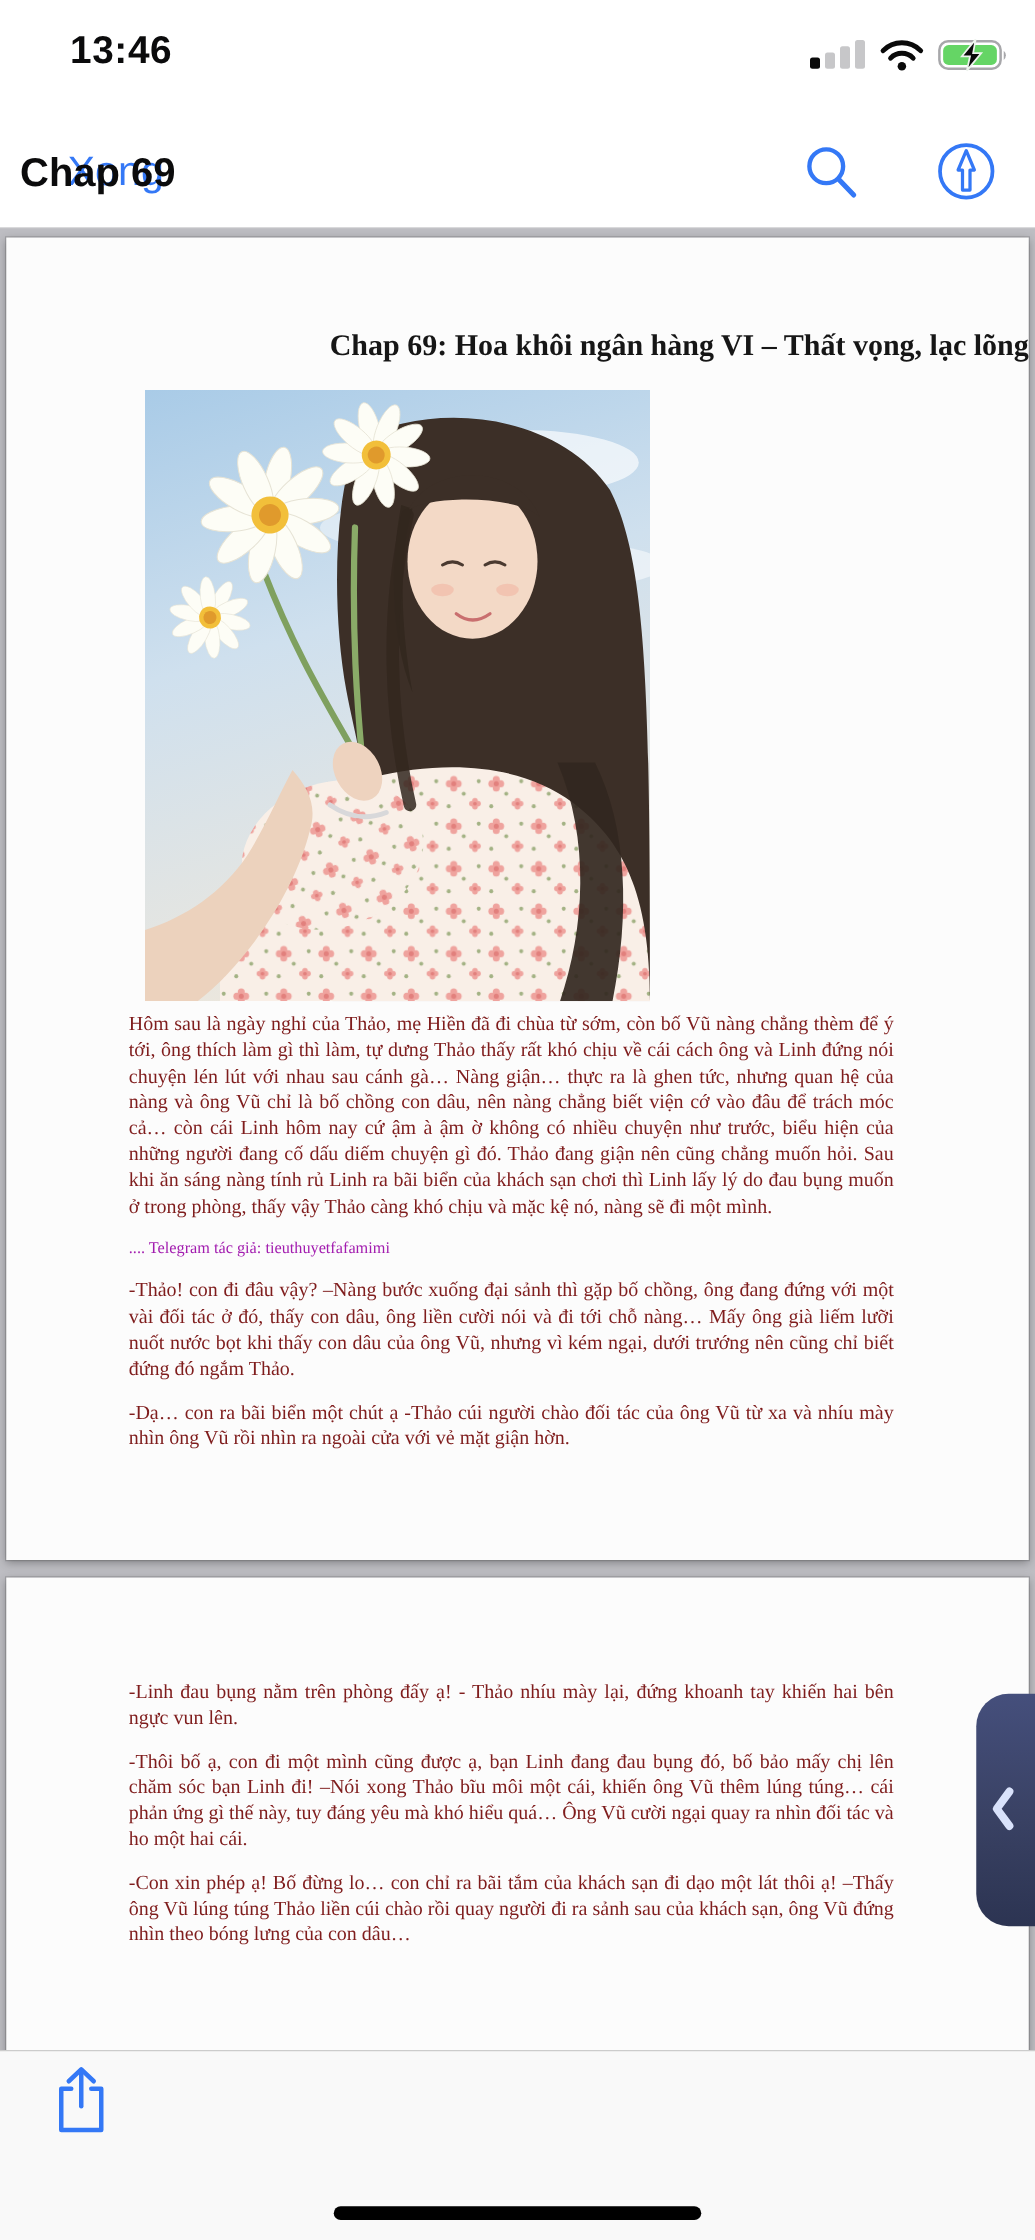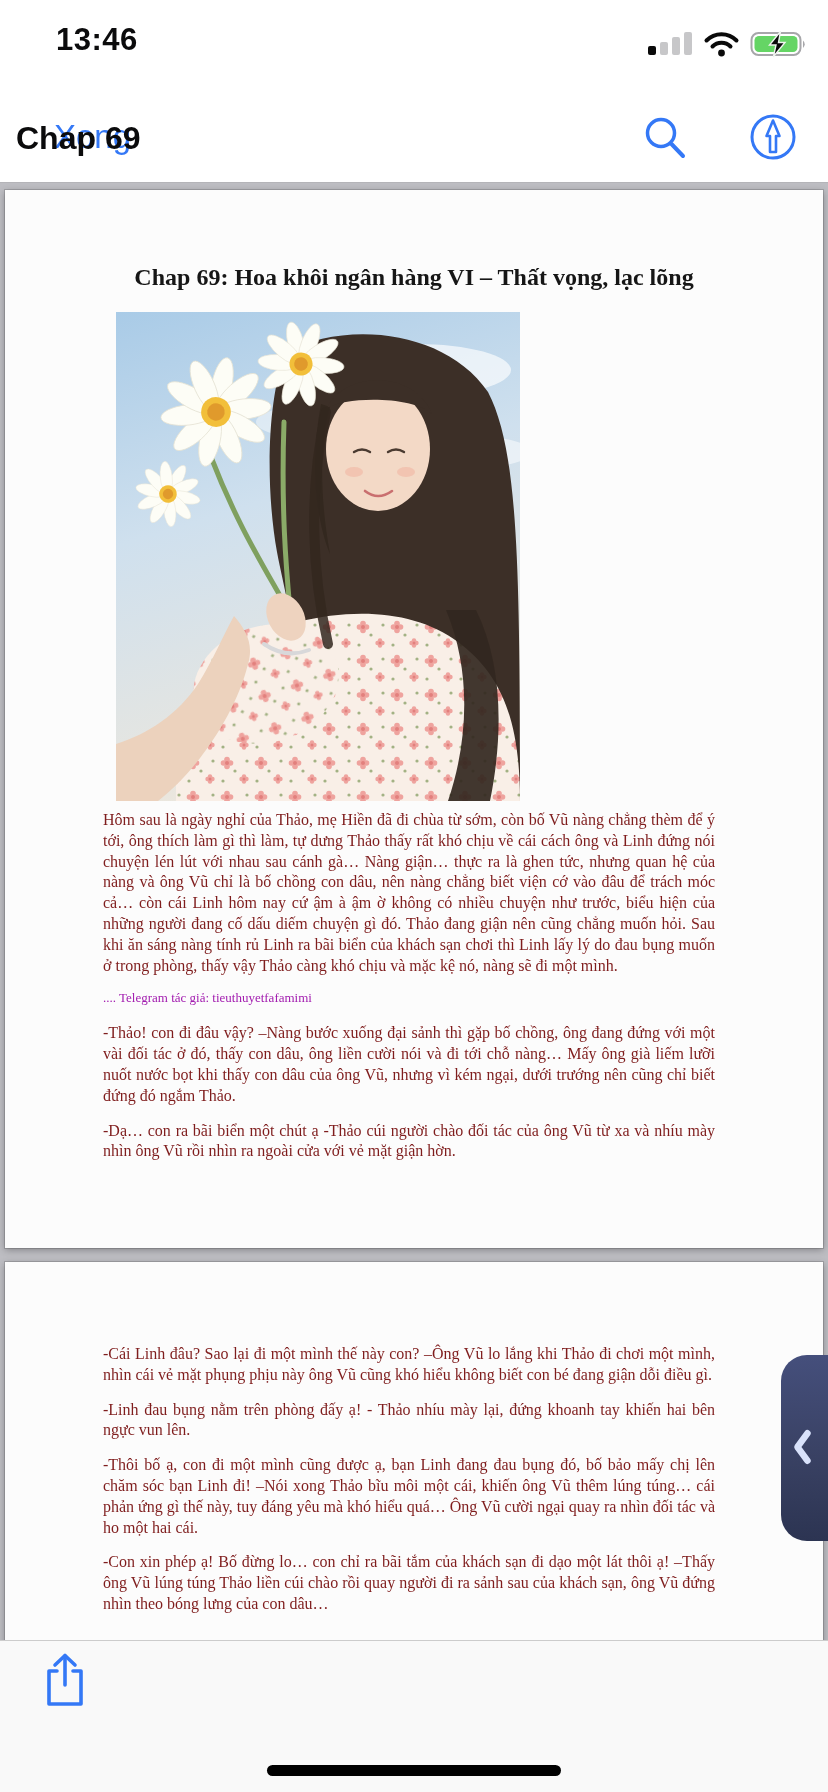--- a/index.html
+++ b/index.html
@@ -37,21 +37,21 @@
   
   .canvas { position:absolute; left:0; top:184px; width:828px; height:1608px; }
   .page {
     position:absolute; left:5px; width:818px; background:#fcfcfc;
     box-shadow:0 0 0 1px rgba(0,0,0,.14), 0 2px 7px rgba(0,0,0,.30);
   }
   .page1 { top:6px; height:1058px; }
   .page2 { top:1078px; height:574px; }
   .doctitle {
     position:absolute; left:0; top:74px; width:100%;
-    text-align:center; font-family:"Liberation Serif", serif;
+    text-align:right; font-family:"Liberation Serif", serif;
     font-size:24px; font-weight:700; color:#161616;
   }
   .photo { position:absolute; left:111px; top:122px; width:404px; height:489px; overflow:hidden; }
   .textcol { position:absolute; left:98px; width:612px; }
   .textcol.p1 { top:620px; }
   .textcol.p2 { top:82px; }
   .textcol p {
     font-family:"Liberation Serif", serif;
     font-size:16px; line-height:20.8px; color:#7f1d1d;
     text-align:justify; margin-bottom:14px;
@@ -225,21 +225,20 @@
     <div class="textcol p1">
       <p>Hôm sau là ngày nghỉ của Thảo, mẹ Hiền đã đi chùa từ sớm, còn bố Vũ nàng chẳng thèm để ý tới, ông thích làm gì thì làm, tự dưng Thảo thấy rất khó chịu về cái cách ông và Linh đứng nói chuyện lén lút với nhau sau cánh gà… Nàng giận… thực ra là ghen tức, nhưng quan hệ của nàng và ông Vũ chỉ là bố chồng con dâu, nên nàng chẳng biết viện cớ vào đâu để trách móc cả… còn cái Linh hôm nay cứ ậm à ậm ờ không có nhiều chuyện như trước, biểu hiện của những người đang cố dấu diếm chuyện gì đó. Thảo đang giận nên cũng chẳng muốn hỏi. Sau khi ăn sáng nàng tính rủ Linh ra bãi biển của khách sạn chơi thì Linh lấy lý do đau bụng muốn ở trong phòng, thấy vậy Thảo càng khó chịu và mặc kệ nó, nàng sẽ đi một mình.</p>
       <div class="authornote">.... Telegram tác giả: tieuthuyetfafamimi</div>
       <p>-Thảo! con đi đâu vậy? –Nàng bước xuống đại sảnh thì gặp bố chồng, ông đang đứng với một vài đối tác ở đó, thấy con dâu, ông liền cười nói và đi tới chỗ nàng… Mấy ông già liếm lưỡi nuốt nước bọt khi thấy con dâu của ông Vũ, nhưng vì kém ngại, dưới trướng nên cũng chỉ biết đứng đó ngắm Thảo.</p>
       <p>-Dạ… con ra bãi biển một chút ạ -Thảo cúi người chào đối tác của ông Vũ từ xa và nhíu mày nhìn ông Vũ rồi nhìn ra ngoài cửa với vẻ mặt giận hờn.</p>
     </div>
   </div>
 
   <div class="page page2">
     <div class="textcol p2">
-      <p>-Cái Linh đâu? Sao lại đi một mình thế này con? –Ông Vũ lo lắng khi Thảo đi chơi một mình, nhìn cái vẻ mặt phụng phịu này ông Vũ cũng khó hiểu không biết con bé đang giận dỗi điều gì.</p>
       <p>-Linh đau bụng nằm trên phòng đấy ạ! - Thảo nhíu mày lại, đứng khoanh tay khiến hai bên ngực vun lên.</p>
       <p>-Thôi bố ạ, con đi một mình cũng được ạ, bạn Linh đang đau bụng đó, bố bảo mấy chị lên chăm sóc bạn Linh đi! –Nói xong Thảo bĩu môi một cái, khiến ông Vũ thêm lúng túng… cái phản ứng gì thế này, tuy đáng yêu mà khó hiểu quá… Ông Vũ cười ngại quay ra nhìn đối tác và ho một hai cái.</p>
       <p>-Con xin phép ạ! Bố đừng lo… con chỉ ra bãi tắm của khách sạn đi dạo một lát thôi ạ! –Thấy ông Vũ lúng túng Thảo liền cúi chào rồi quay người đi ra sảnh sau của khách sạn, ông Vũ đứng nhìn theo bóng lưng của con dâu…</p>
     </div>
   </div>
 </div>
 
 <button class="sidetab">
   <span>
     <svg width="22" height="40" viewBox="0 0 24 40">

